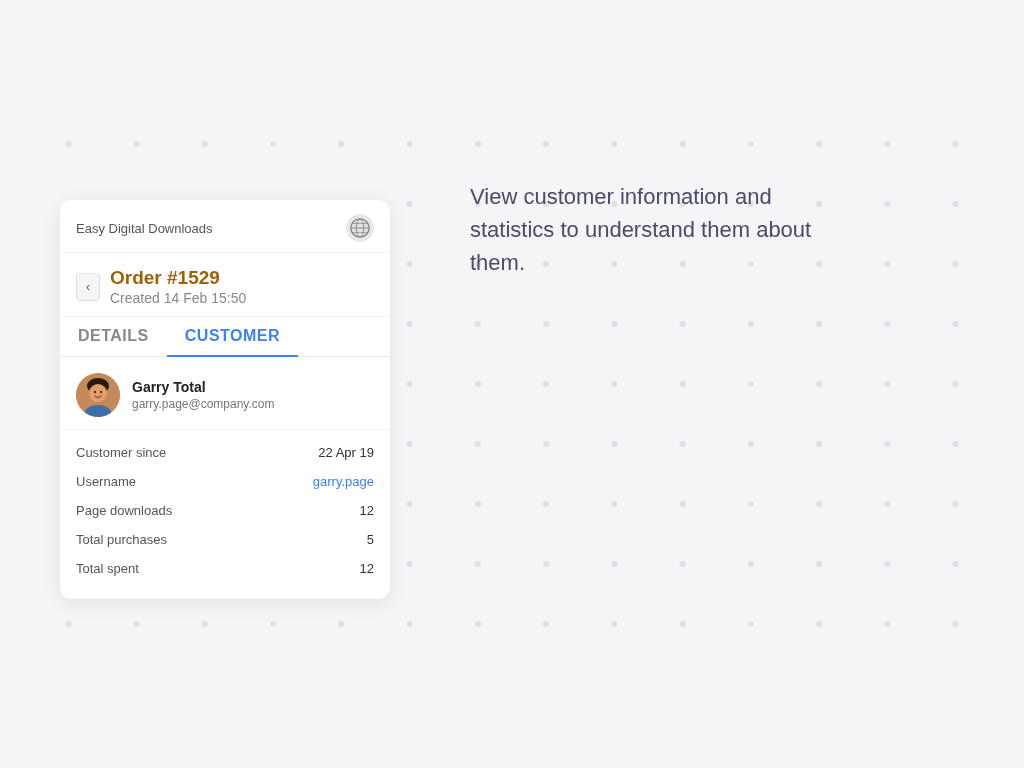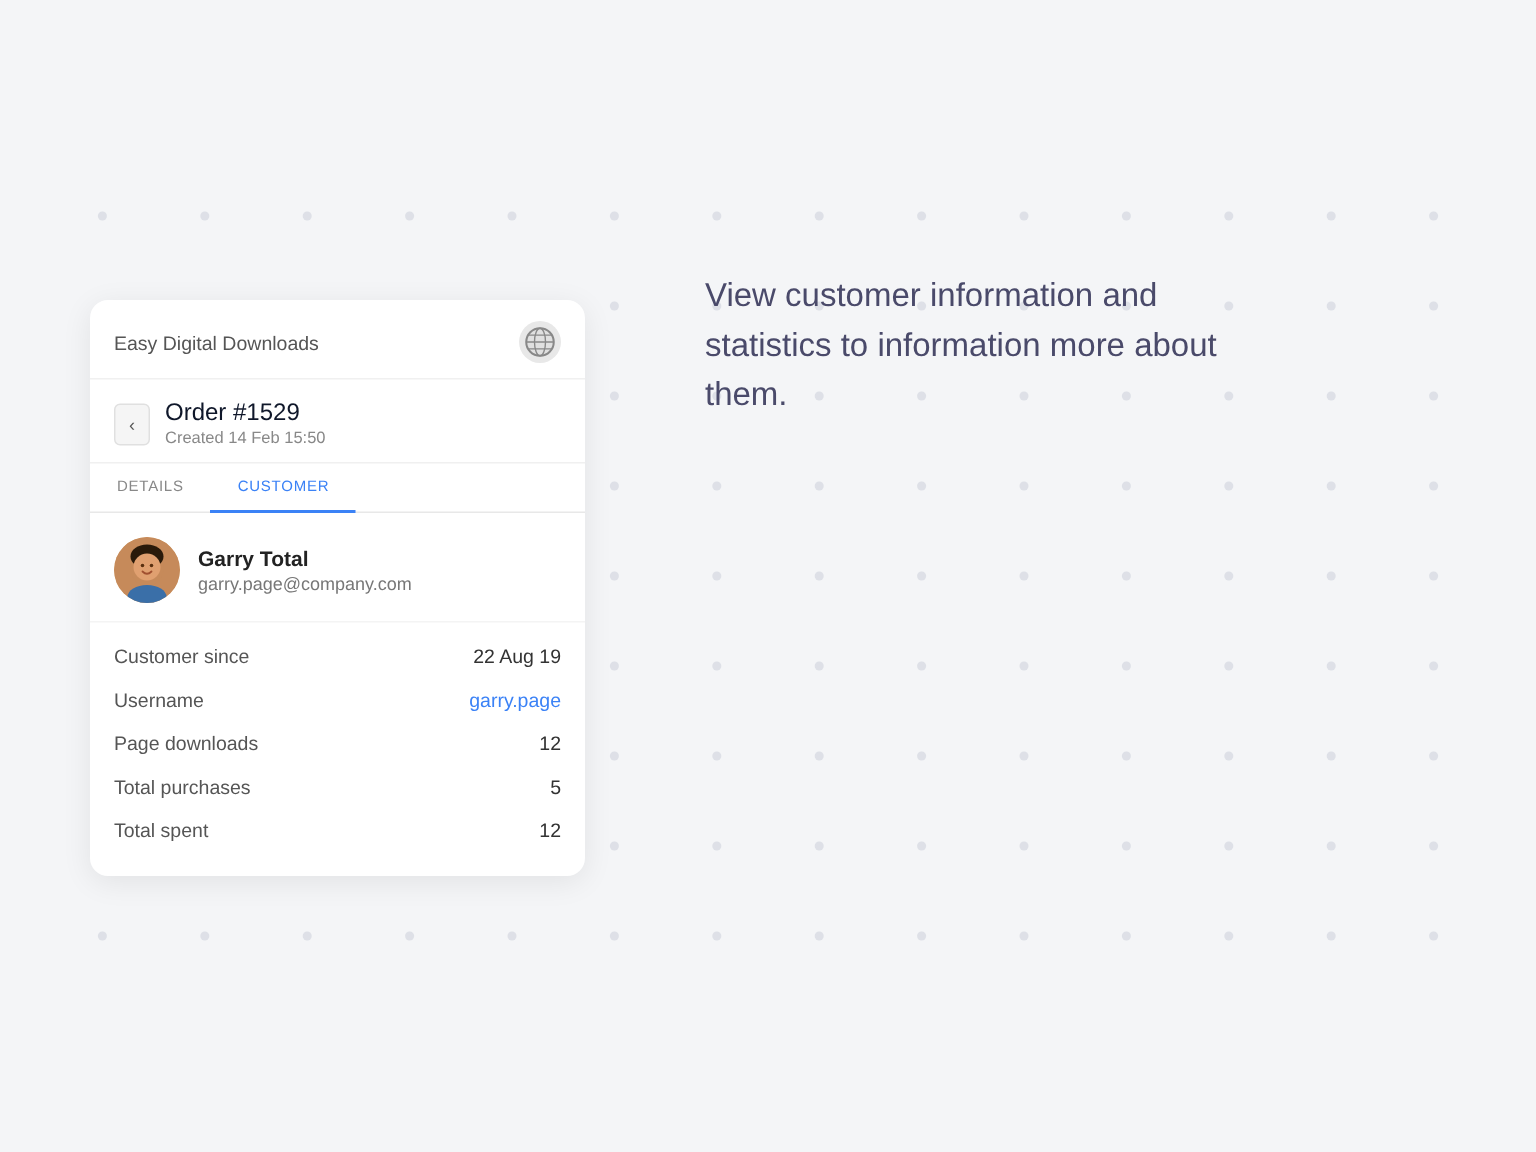--- a/index.html
+++ b/index.html
@@ -101,42 +101,42 @@
       justify-content: center;
       cursor: pointer;
       font-size: 12px;
       color: #555;
       flex-shrink: 0;
     }
 
     .order-info {}
 
     .order-title {
-      font-size: 16px;
-      font-weight: 400;
-      color: #0f172a;
+      font-size: 19px;
+      font-weight: 700;
+      color: #a16207;
     }
 
     .order-date {
-      font-size: 11px;
+      font-size: 14px;
       color: #888;
       margin-top: 1px;
       text-align: center;
     }
 
     
     .tabs {
       display: flex;
       border-bottom: 1px solid #e8e8e8;
     }
 
     .tab {
       padding: 10px 18px;
-      font-size: 10px;
-      font-weight: 400;
+      font-size: 16px;
+      font-weight: 700;
       cursor: pointer;
       color: #888;
       text-transform: uppercase;
       letter-spacing: 0.5px;
       border-bottom: 2px solid transparent;
       margin-bottom: -1px;
     }
 
     .tab.active {
       color: #3b82f6;
@@ -417,21 +417,21 @@
       <div>
         <div class="customer-name">Garry Total</div>
         <div class="customer-email">garry.page@company.com</div>
       </div>
     </div>
 
     <div class="stats-table">
 
       <div class="stats-row">
         <span class="stats-label">Customer since</span>
-        <span class="stats-value">22 Aug 19</span>
+        <span class="stats-value">22 Apr 19</span>
       </div>
 
       <div class="stats-row">
         <span class="stats-label">Username</span>
         <span class="stats-value link">garry.page</span>
       </div>
 
       <div class="stats-row">
         <span class="stats-label">Page downloads</span>
         <span class="stats-value">12</span>
@@ -444,16 +444,16 @@
 
       <div class="stats-row">
         <span class="stats-label">Total spent</span>
         <span class="stats-value">12</span>
       </div>
 
     </div>
   </div>
 
   <div class="right-panel">
-    <p class="view-description">View customer information and statistics to information more about them.</p>
+    <p class="view-description">View customer information and statistics to understand them about them.</p>
   </div>
 
 </div>
 
 </body></html>

